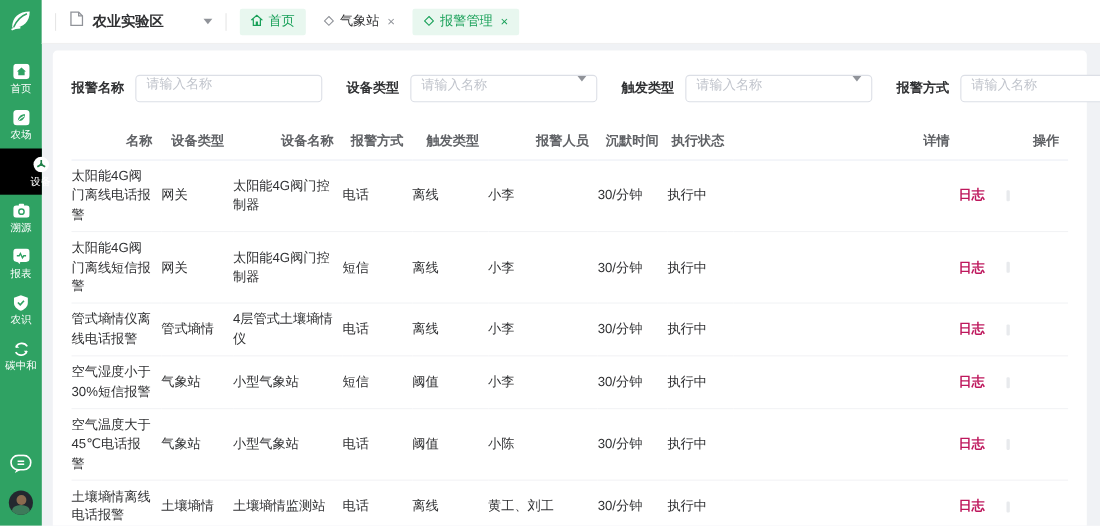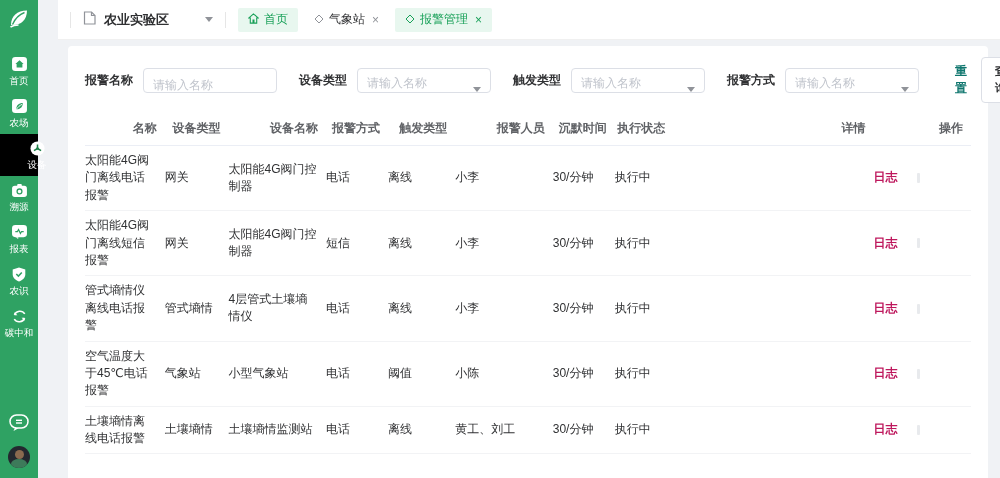--- a/index.html
+++ b/index.html
@@ -12,21 +12,21 @@
   .sb-item { width:38px; padding:7px 0 6px; display:flex; flex-direction:column; align-items:center; gap:4px; cursor:pointer; }
   .sb-item.active { background:#000000;padding-left:36px; }
   .sb-label { font-size:10px; color:#fff; line-height:1.1; text-align:center; letter-spacing:0; transform:scale(.95); white-space:nowrap; }
   .sb-ico { height:14px; display:flex; align-items:center; justify-content:center; }
   .sb-footer { margin-top:auto; display:flex; flex-direction:column; align-items:center; gap:10px; padding-bottom:10px; }
   .avatar { width:22px; height:22px; border-radius:50%; background:#23282f; overflow:hidden; position:relative; cursor:pointer; }
   .avatar::before { content:""; position:absolute; left:6.5px; top:4px; width:9px; height:9px; border-radius:50%; background:#8a6a4f; }
   .avatar::after { content:""; position:absolute; left:3px; top:13px; width:16px; height:10px; border-radius:50%; background:#3d7a5a; }
 
   
-  .main { flex:1; display:flex; flex-direction:column; min-width:0;margin-left:20px; }
+  .main { flex:1; display:flex; flex-direction:column; min-width:0; }
 
   
   .topbar { height:40px; background:#fff; display:flex; align-items:center; border-bottom:1px solid #f0f0f0; flex-shrink:0; }
   .tb-divider { width:1px; height:16px; background:#e6e6e6; margin:0 12px; }
   .workspace { display:flex; align-items:center; gap:8px; cursor:pointer; width:130px; }
   .workspace .ws-label { font-size:13px; font-weight:700; color:#303133; }
   .caret-down { width:0; height:0; border-left:4px solid transparent; border-right:4px solid transparent; border-top:5px solid #909399; margin-left:28px; }
   .tabs { display:flex; align-items:center; gap:6px; }
   .tab { height:24px; display:flex; align-items:center; gap:5px; padding:0 10px; font-size:12px; color:#303133; border-radius:2px; cursor:pointer; background:transparent; }
   .tab.active { background:#E8F7EF; color:#18A058; }
@@ -34,21 +34,21 @@
   .tab.active .close { color:#18A058; }
 
   
   .content { flex:1; padding:6px 12px 0 10px; min-height:0; }
   .card { background:#fff; border-radius:4px 4px 0 0; height:100%; display:flex; flex-direction:column; padding:0 17px; }
 
   
   .filters { display:flex; align-items:center; padding:11px 0 9px; gap:0; }
   .f-group { display:flex; align-items:center; margin-right:22px; }
   .f-label { font-size:12px; font-weight:700; color:#303133; margin-right:10px; white-space:nowrap; }
-  .f-input, .f-select { width:134px; height:25px; border:1px solid #DCDFE6; border-radius:4px; background:#fff; display:flex; align-items:flex-end; padding:0 9px; font-size:12px; }
+  .f-input, .f-select { width:170px; height:25px; border:1px solid #DCDFE6; border-radius:4px; background:#fff; display:flex; align-items:flex-start; padding:0 9px; font-size:12px; }
   .f-input input { border:none; outline:none; width:100%; font-size:12px; font-family:inherit; color:#303133; background:transparent; }
   .f-input input::placeholder { color:#C0C4CC; }
   .f-select { justify-content:space-between; cursor:pointer; }
   .f-select .ph { color:#C0C4CC; }
   .f-select .sel-caret { width:0; height:0; border-left:4px solid transparent; border-right:4px solid transparent; border-top:5px solid #909399; }
   .btn-reset { font-size:12px; font-weight:700; color:#0f766e; background:none; border:none; cursor:pointer; margin-left:14px; margin-right:14px; font-family:inherit; }
   .btn-query { font-size:12px; font-weight:700; color:#303133; background:#fff; border:1px solid #DCDFE6; border-radius:4px; padding:5px 13px; cursor:pointer; font-family:inherit; }
 
   
   table { width:100%; border-collapse:collapse; table-layout:fixed; font-size:12px; }
@@ -311,20 +311,35 @@
               <td>小李</td>
               <td>30/分钟</td>
               <td>执行中</td>
               <td></td>
               <td class="c-log">
                 <span class="log-link">日志</span>
                 <span class="action-sep"></span>
               </td>
             </tr>
 
+            <tr>
+              <td>空气湿度小于30%短信报警</td>
+              <td>气象站</td>
+              <td>小型气象站</td>
+              <td>短信</td>
+              <td>阈值</td>
+              <td>小李</td>
+              <td>30/分钟</td>
+              <td>执行中</td>
+              <td></td>
+              <td class="c-log">
+                <span class="log-link">日志</span>
+                <span class="action-sep"></span>
+              </td>
+            </tr>
 
             <tr>
               <td>空气温度大于45℃电话报警</td>
               <td>气象站</td>
               <td>小型气象站</td>
               <td>电话</td>
               <td>阈值</td>
               <td>小陈</td>
               <td>30/分钟</td>
               <td>执行中</td>

